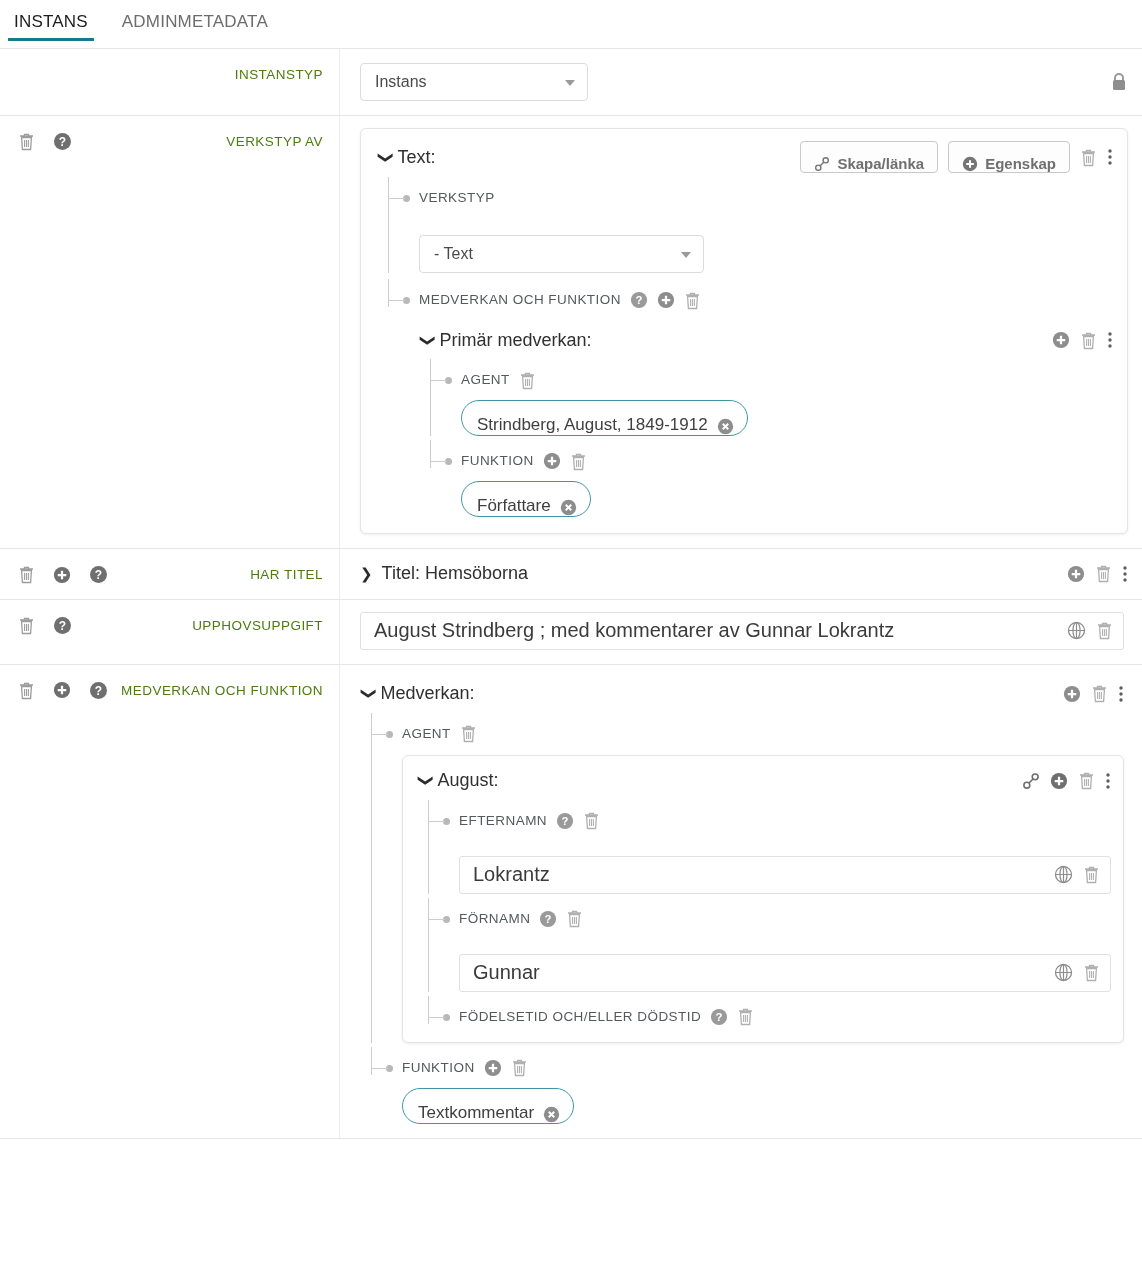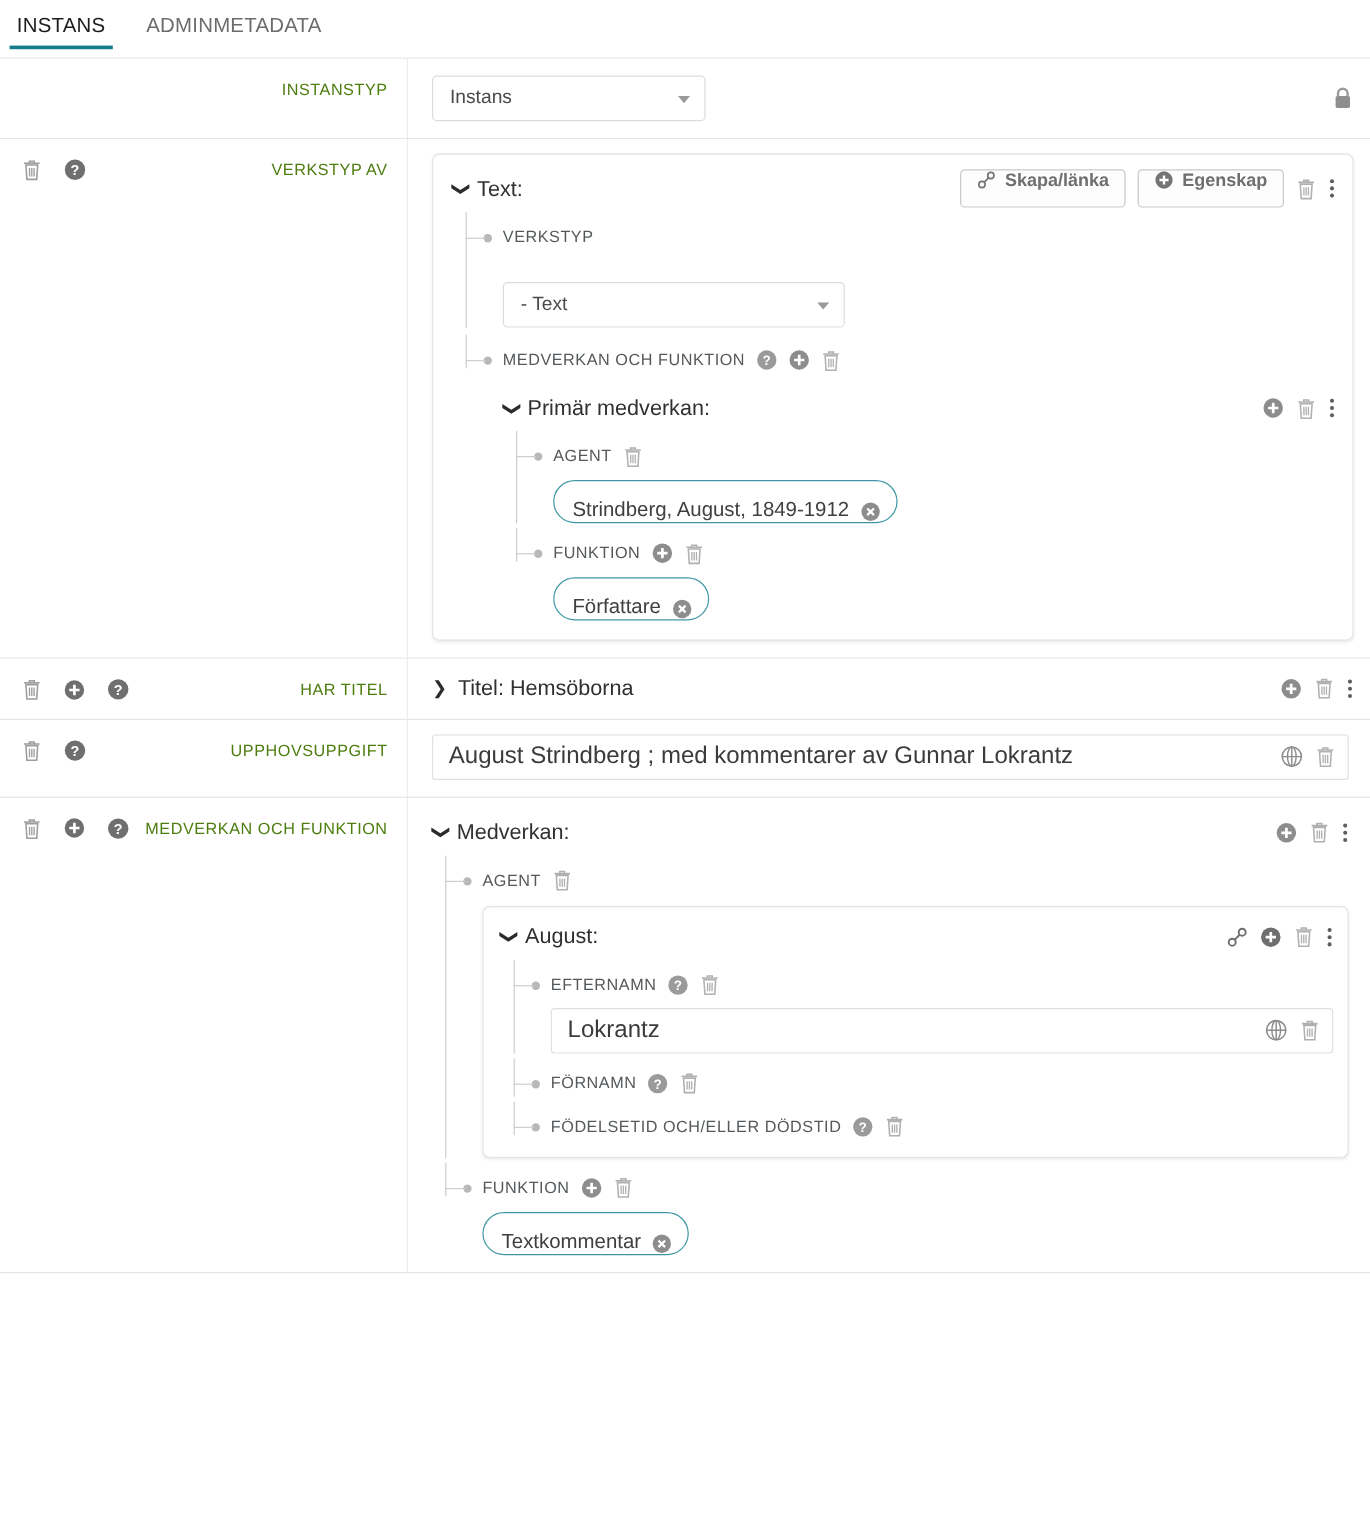--- a/index.html
+++ b/index.html
@@ -131,21 +131,21 @@
   .card-head-actions {
     margin-left: auto;
     display: flex;
     align-items: center;
     gap: 10px;
   }
   .chev { color: #2b2b2b; font-size: 15px; line-height: 1; flex: none; cursor: pointer; }
 
   .pillbtn {
     display: inline-flex;
-    align-items: flex-start;
+    align-items: flex-end;
     gap: 7px;
     height: 32px;
     padding: 0 13px;
     border: 1px solid #c9c9c9;
     border-radius: 4px;
     background: #fdfdfd;
     color: #6f6f6f;
     font-size: 15px;
     font-weight: bold;
     cursor: pointer;
@@ -193,21 +193,21 @@
 
   
   .textfield {
     display: flex;
     align-items: center;
     height: 38px;
     border: 1px solid #e0e0e0;
     border-radius: 3px;
     background: #fff;
     padding: 0 10px 0 13px;
-    margin-top: 8px;
+    margin-top: 24px;
   }
   .textfield .val {
     flex: 1;
     font-size: 20px;
     color: #3b3b3b;
     white-space: nowrap;
     overflow: hidden;
     text-overflow: ellipsis;
   }
   .textfield .tf-actions { display: flex; align-items: center; gap: 10px; margin-left: 10px; }
@@ -695,20 +695,38 @@
                       <text x="9.5" y="14" font-size="12" font-weight="bold" fill="#fff" text-anchor="middle" font-family="Liberation Sans, sans-serif">?</text>
                     </svg>
                   </button>
                   <button class="icbtn ic">
                     <svg width="17" height="19" viewBox="0 0 17 19">
                       <path d="M2 4h13M6.5 4V2.3h4V4M3.6 5.5h9.8l-.8 12H4.4z" fill="none" stroke="#b0b0b0" stroke-width="1.3"></path>
                       <path d="M6.6 8v7M8.5 8v7M10.4 8v7" stroke="#b0b0b0" stroke-width="1.1"></path>
                     </svg>
                   </button>
                 </div>
+                <div class="textfield">
+                  <span class="val">Gunnar</span>
+                  <span class="tf-actions">
+                    <button class="icbtn ic">
+                      <svg width="19" height="19" viewBox="0 0 19 19">
+                        <circle cx="9.5" cy="9.5" r="8" fill="none" stroke="#8d8d8d" stroke-width="1.3"></circle>
+                        <ellipse cx="9.5" cy="9.5" rx="3.6" ry="8" fill="none" stroke="#8d8d8d" stroke-width="1.2"></ellipse>
+                        <path d="M1.5 9.5h16M9.5 1.5v16" stroke="#8d8d8d" stroke-width="1.2"></path>
+                      </svg>
+                    </button>
+                    <button class="icbtn ic">
+                      <svg width="17" height="19" viewBox="0 0 17 19">
+                        <path d="M2 4h13M6.5 4V2.3h4V4M3.6 5.5h9.8l-.8 12H4.4z" fill="none" stroke="#b0b0b0" stroke-width="1.3"></path>
+                        <path d="M6.6 8v7M8.5 8v7M10.4 8v7" stroke="#b0b0b0" stroke-width="1.1"></path>
+                      </svg>
+                    </button>
+                  </span>
+                </div>
               </div>
 
               <div class="branch last" style="margin-top:14px;">
                 <span class="node-dot"></span>
                 <div class="field-label">
                   <span>FÖDELSETID OCH/ELLER DÖDSTID</span>
                   <button class="icbtn ic">
                     <svg width="18" height="18" viewBox="0 0 19 19">
                       <circle cx="9.5" cy="9.5" r="8.5" fill="#9a9a9a"></circle>
                       <text x="9.5" y="14" font-size="12" font-weight="bold" fill="#fff" text-anchor="middle" font-family="Liberation Sans, sans-serif">?</text>

